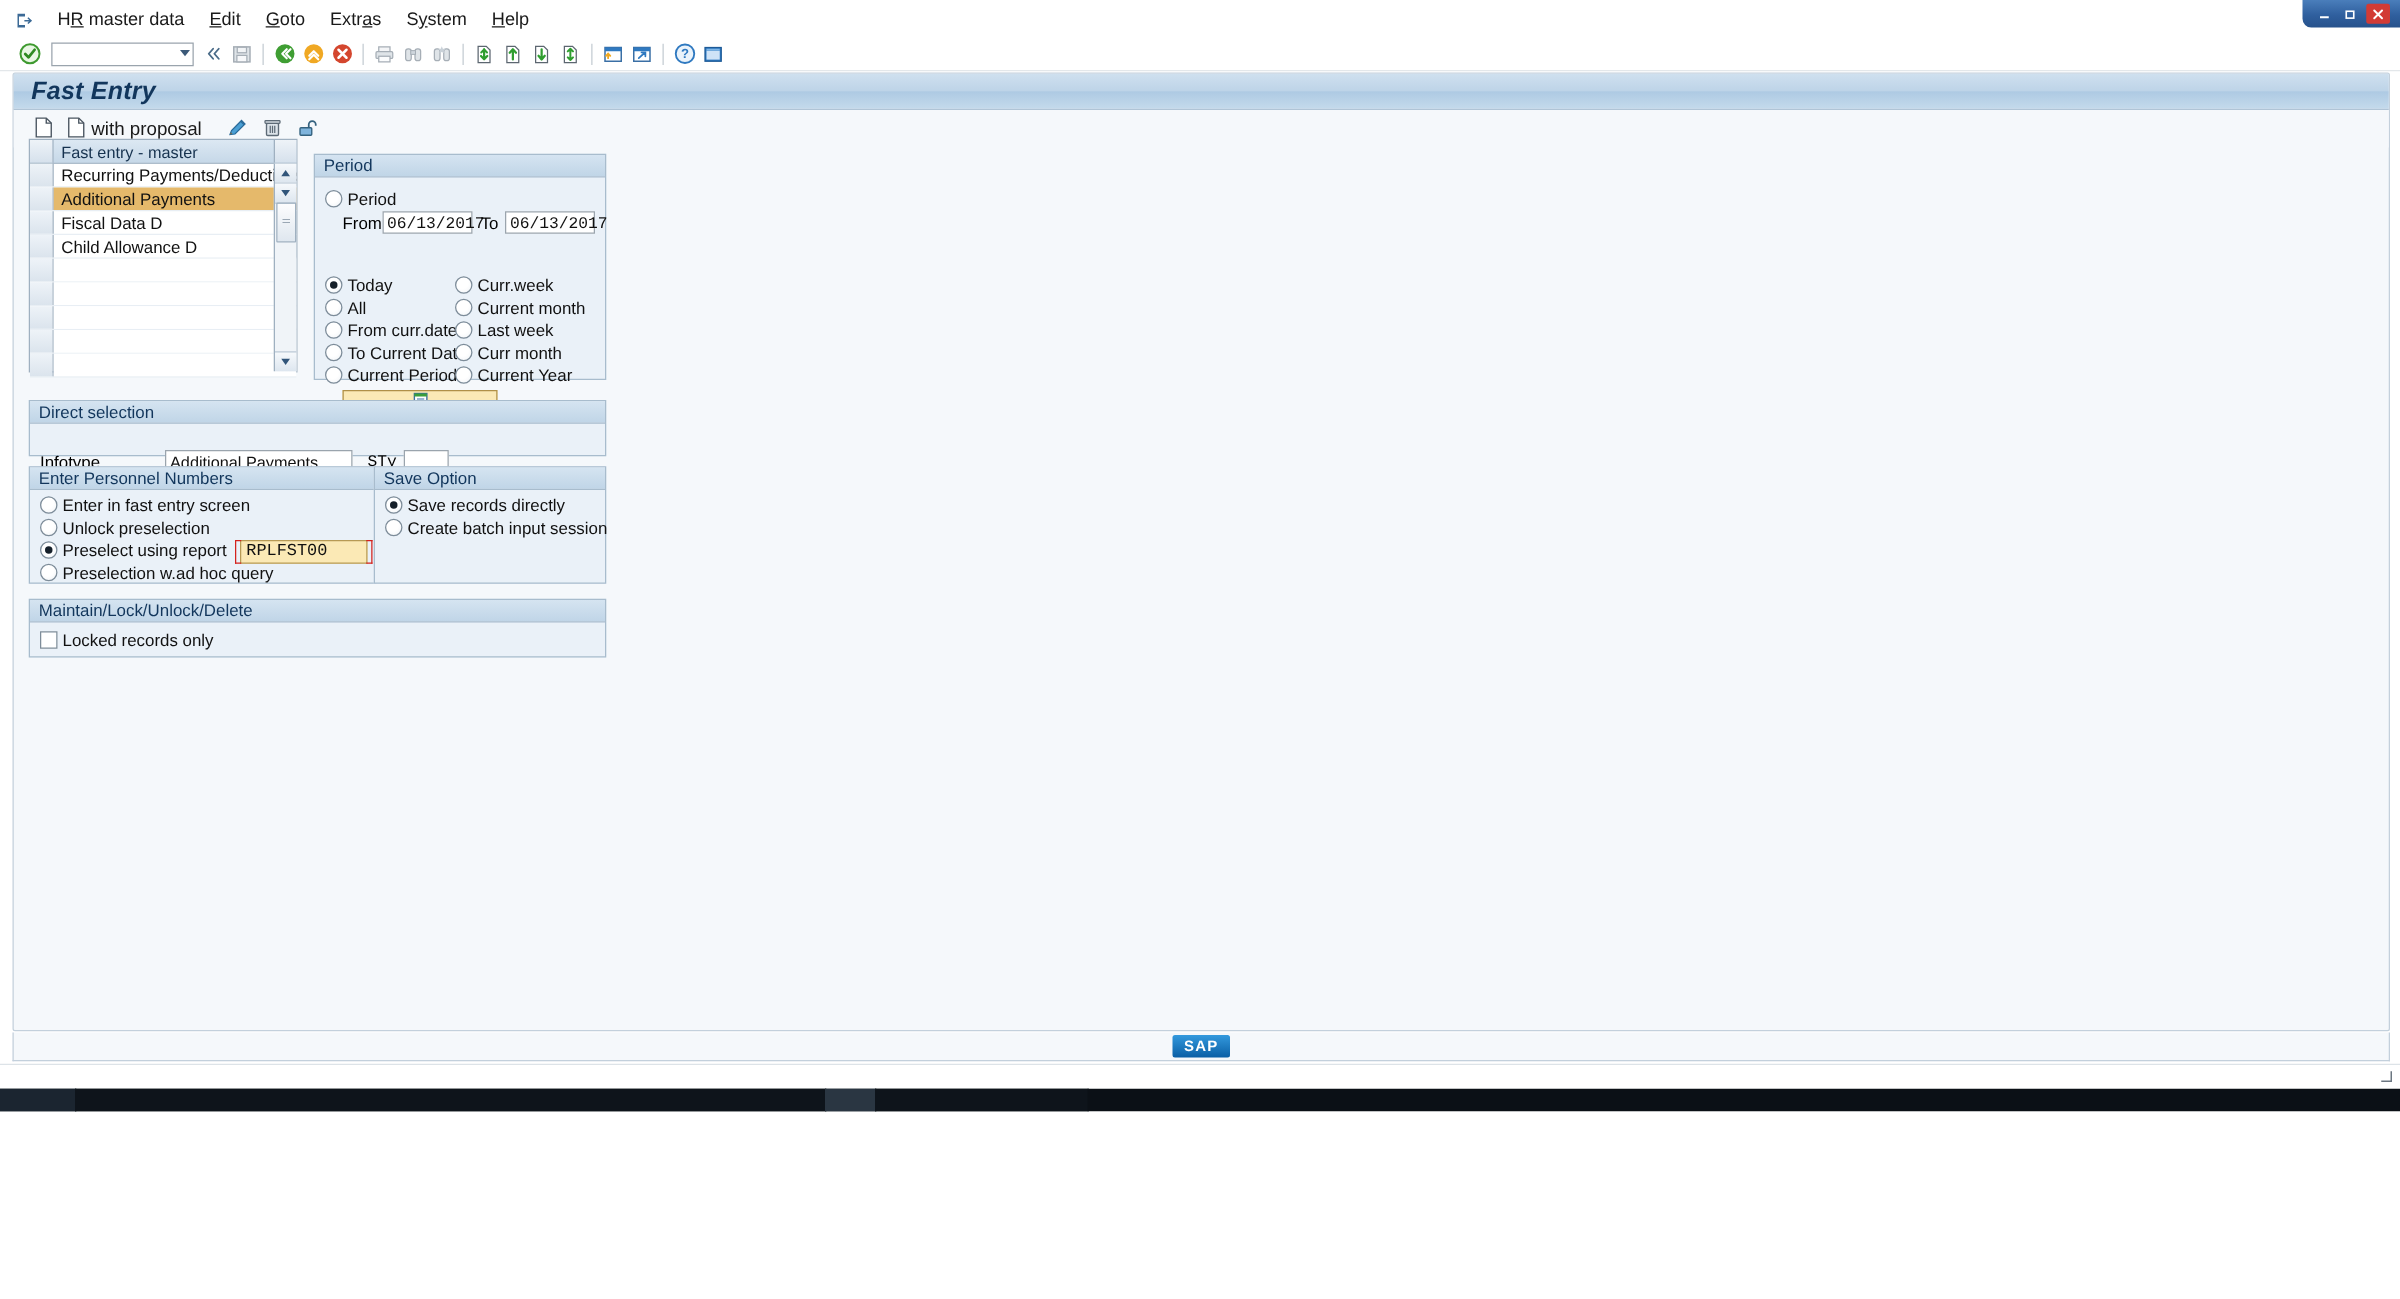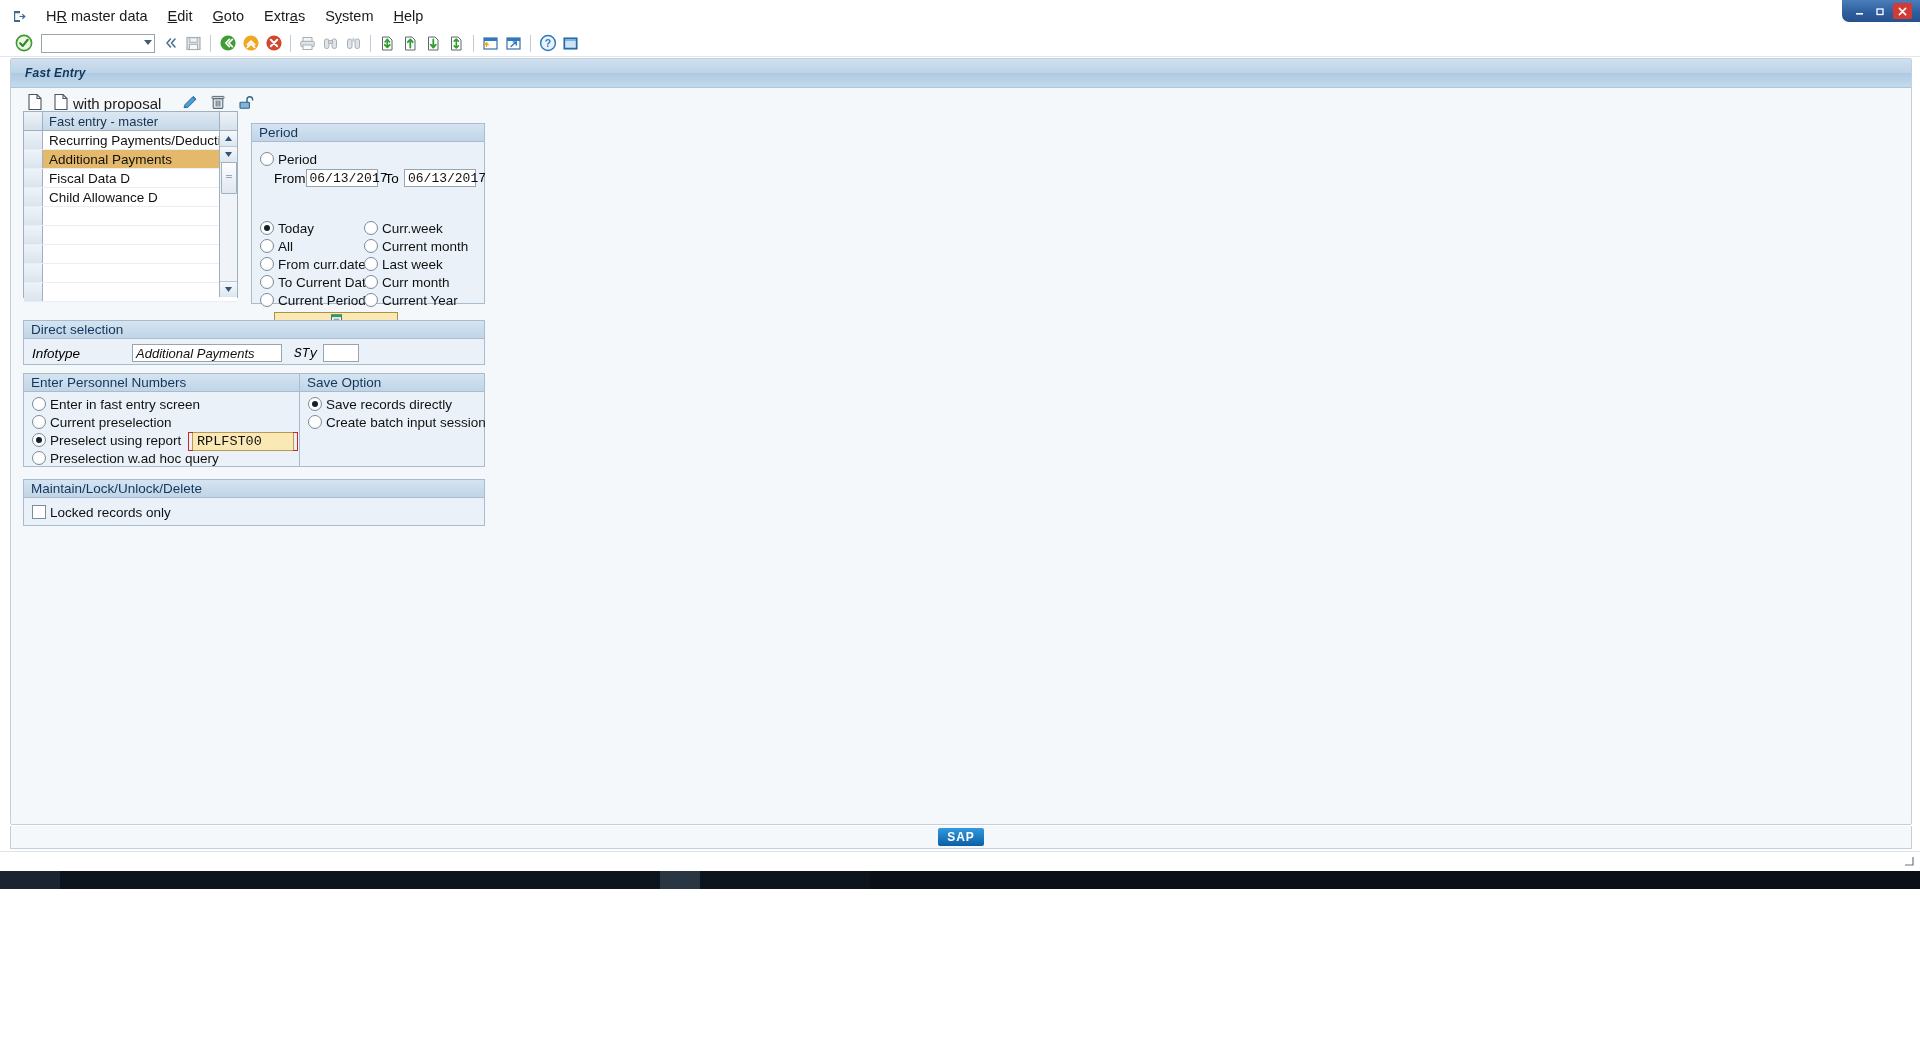--- a/index.html
+++ b/index.html
@@ -40,21 +40,21 @@
     font-family:"Liberation Sans",sans-serif;background:transparent;}
   .cmd-arrow{position:absolute;right:2px;top:5px;width:0;height:0;
     border-left:4px solid transparent;border-right:4px solid transparent;border-top:5px solid #3c5a79;}
 
   
   .screen{position:absolute;top:58px;left:10px;width:1900px;height:765px;
     background:#f5f8fb;border:1px solid #c3d0dc;border-radius:2px;}
   .screen-title{height:28px;
     background:linear-gradient(180deg,#cfe0ef 0%,#bed4e8 48%,#aecae3 52%,#c4daec 100%);
     border-bottom:1px solid #b0c4d6;display:flex;align-items:center;padding-left:14px;}
-  .screen-title span{font-style:italic;font-weight:bold;font-size:12px;color:#12365c;letter-spacing:.2px;}
+  .screen-title span{font-style:italic;font-weight:bold;font-size:20px;color:#12365c;letter-spacing:.2px;}
 
   .apptoolbar{height:30px;display:flex;align-items:center;padding-left:12px;gap:2px;
     background:#f5f8fb;}
   .at-btn{height:24px;display:flex;align-items:center;gap:4px;padding:0 4px;cursor:default;}
   .at-label{font-size:15px;color:#1a1a1a;}
 
   
   .listbox{position:absolute;left:12px;top:52px;width:213px;height:185px;
     border:1px solid #9fb0c0;background:#fff;}
   .lb-headrow{display:flex;height:18px;background:#ccdcea;border-bottom:1px solid #9fb0c0;}
@@ -494,38 +494,38 @@
             </span>
             <span class="cb-txt">Choose</span>
           </div>
         </div>
 
       </div>
     </div>
 
     <div class="group" style="left:12px;top:261px;width:460px;height:43px;">
       <div class="group-title">Direct selection</div>
-      <div class="group-body" style="display:flex;align-items:center;padding-top:5px;font-style:italic;">
+      <div class="group-body" style="display:flex;align-items:center;padding-top:21px;">
         <span class="lbl" style="width:100px;">Infotype</span>
         <span class="fld plain" style="width:142px;">Additional Payments</span>
         <span class="lbl" style="margin-left:12px;font-family:'Liberation Mono',monospace;font-size:13px;">STy</span>
         <span class="fld plain" style="width:28px;margin-left:6px;"></span>
       </div>
     </div>
 
     <div class="group" style="left:12px;top:314px;width:276px;height:92px;">
       <div class="group-title">Enter Personnel Numbers</div>
       <div class="group-body" style="padding:3px 8px;">
         <div class="radio-row">
           <span class="rad"></span>
           <span class="rlabel">Enter in fast entry screen</span>
         </div>
         <div class="radio-row">
           <span class="rad"></span>
-          <span class="rlabel">Current preselection</span>
+          <span class="rlabel">Unlock preselection</span>
         </div>
         <div class="radio-row">
           <span class="rad on"></span>
           <span class="rlabel">Preselect using report</span>
         </div>
         <div class="radio-row">
           <span class="rad"></span>
           <span class="rlabel">Preselection w.ad hoc query</span>
         </div>
       </div>

